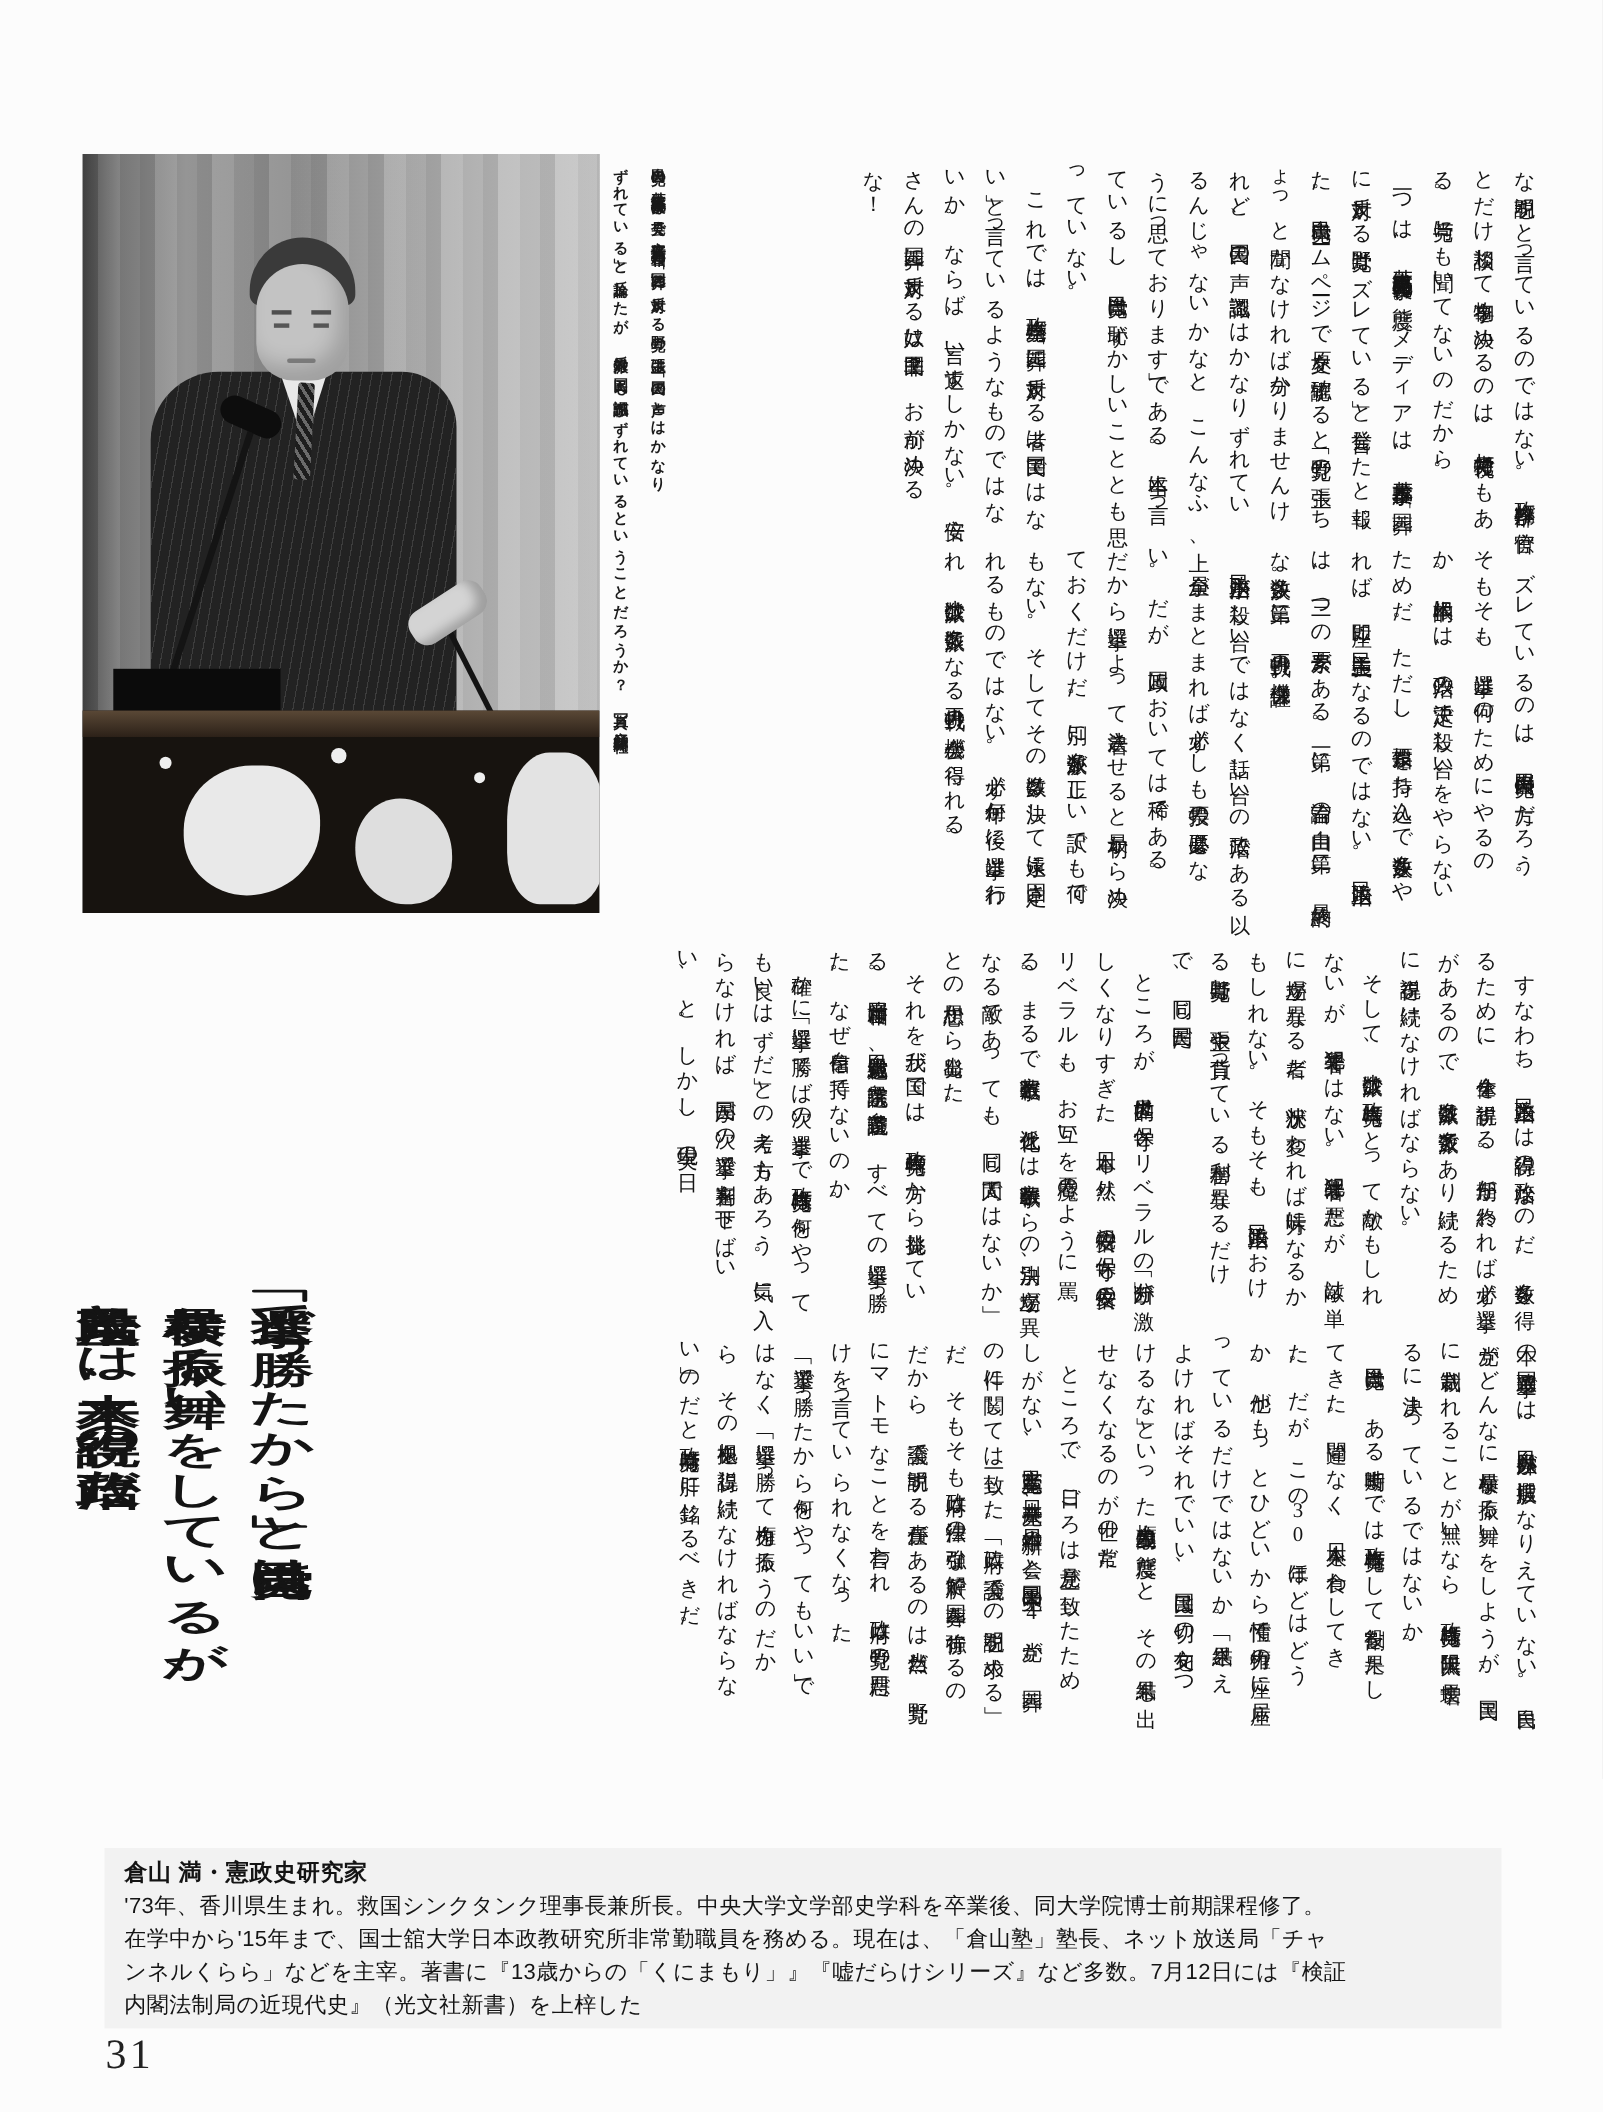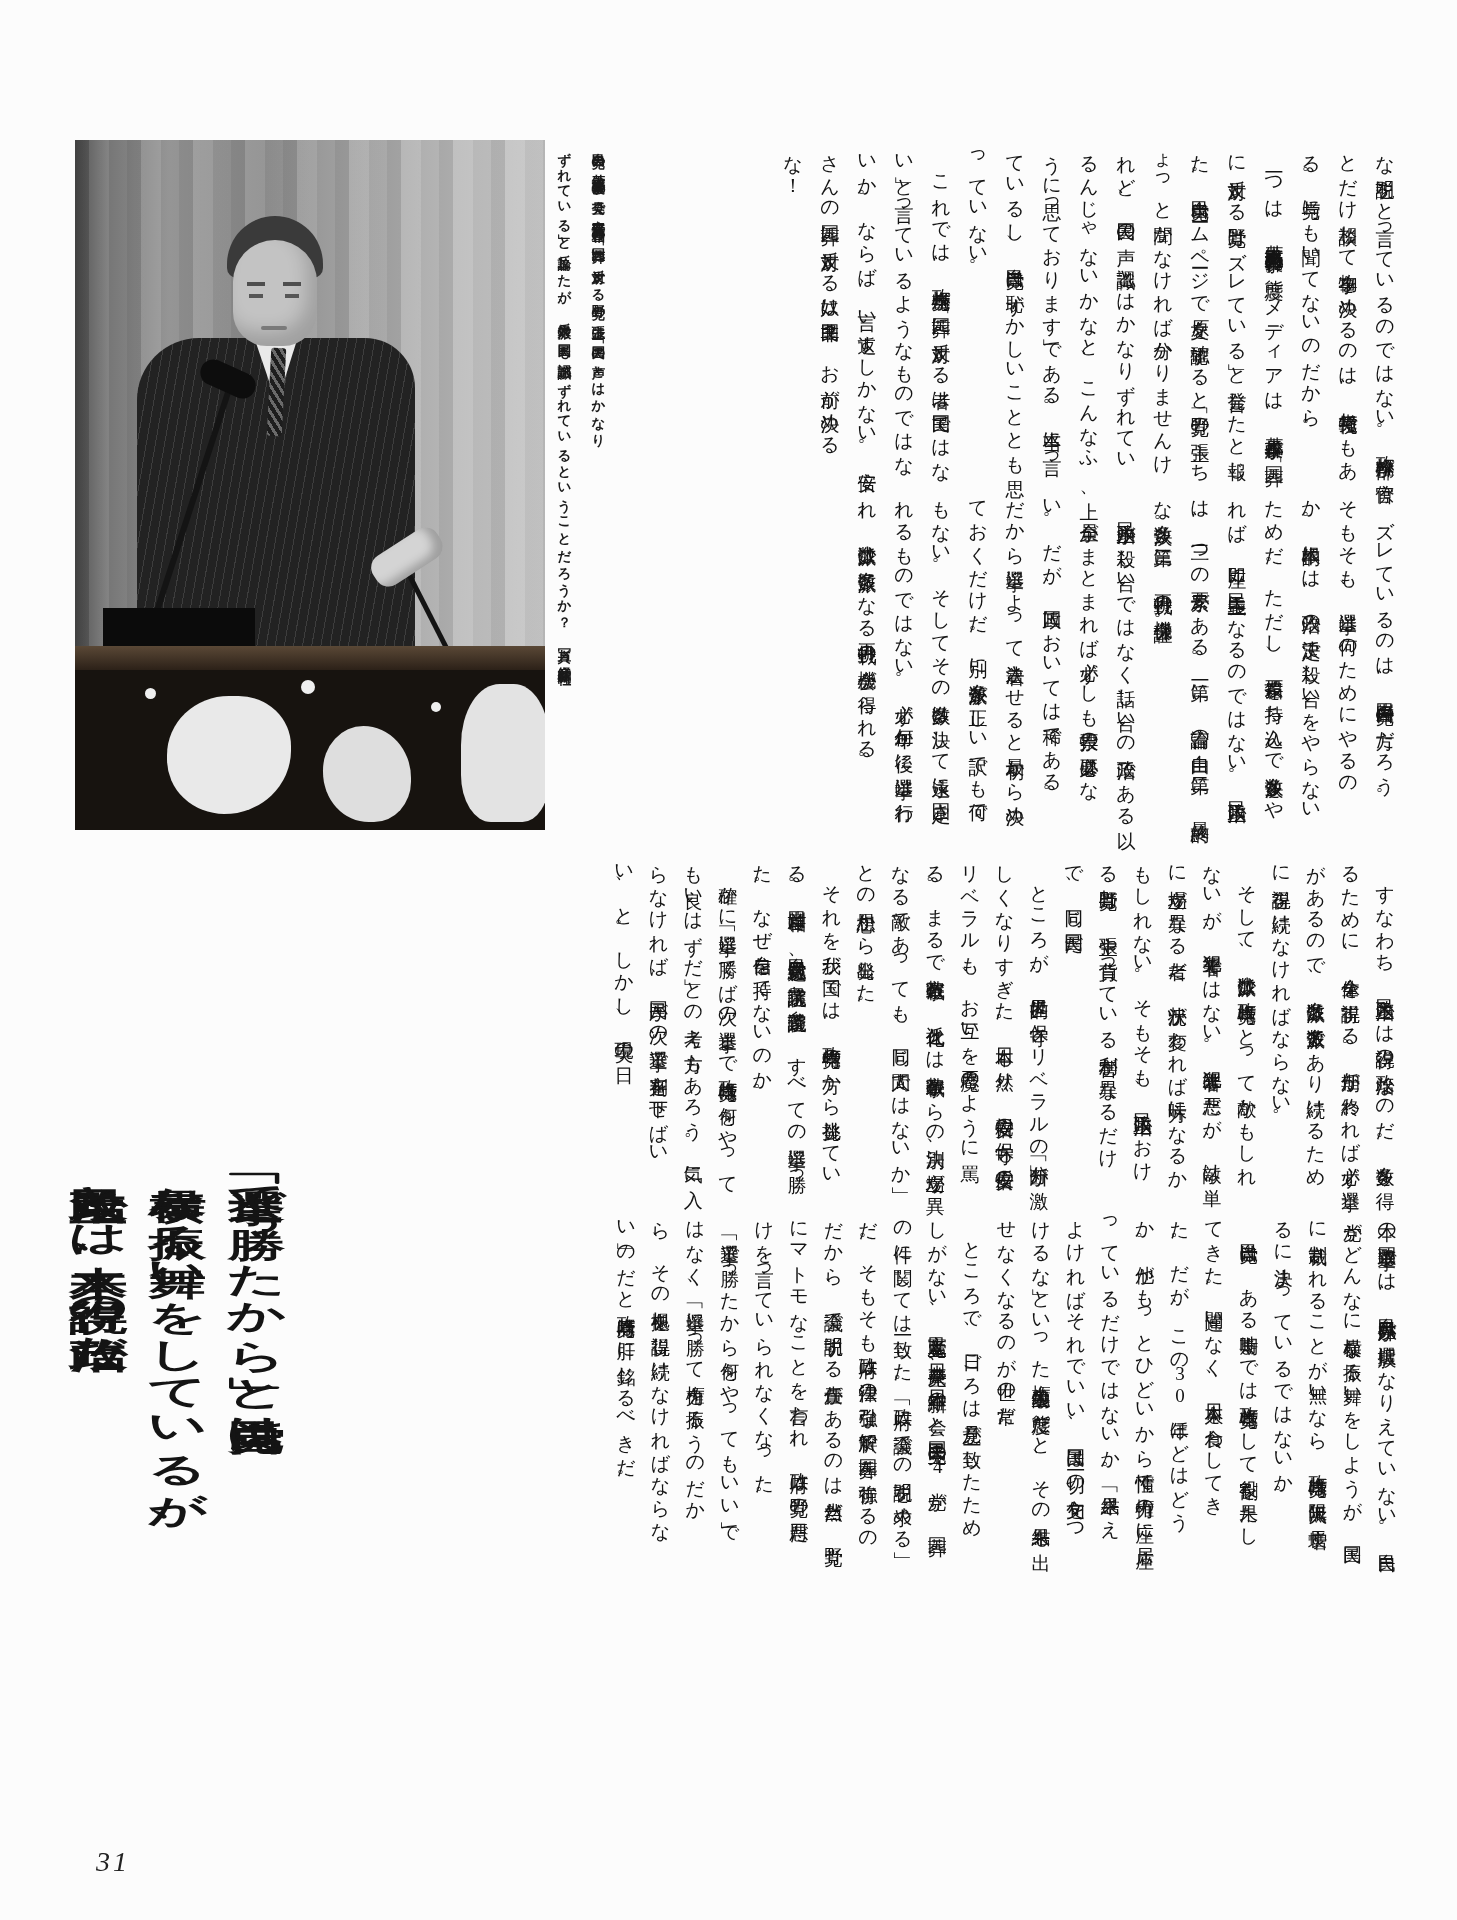--- a/index.html
+++ b/index.html
@@ -64,22 +64,22 @@
   .ph-dot.d3{left:70px;top:548px;width:11px;height:11px;}
   
   .bio{
     position:absolute;left:95px;top:1680px;width:1270px;height:164px;background:#f2f2f2;
     font-family:"Liberation Sans","DejaVu Sans",sans-serif;box-sizing:border-box;padding:8px 18px;
   }
   .bio-name{font-weight:bold;font-size:21px;line-height:30px;letter-spacing:.5px;}
   .bio-text{font-size:20px;line-height:30px;letter-spacing:.4px;white-space:pre-line;}
   .pagenum{
     position:absolute;left:96px;top:1846px;
-    font-family:"Liberation Serif","DejaVu Serif",serif;font-style:italic;
-    font-size:28px;letter-spacing:3px;color:#222;
+    font-family:"Liberation Serif","DejaVu Serif",serif;
+    font-size:38px;letter-spacing:3px;color:#222;
   }
 </style>
 </head>
 <body>
 
 <div class="page">
 
   <div class="photo">
     <div class="ph ph-bg"></div>
     <div class="ph ph-folds"></div>
@@ -125,16 +125,23 @@
 　確かに「選挙に勝てば次の選挙まで政権与党は何をやっても良いはずだ」との考え方もあろう。気に入らなければ、国民が次の選挙で審判を下せばいい、と。しかし、現実の日</div>
   <div class="vtext band" id="band4">本の国政選挙では、自民党以外が選択肢になりえていない。自民党がどんなに横暴な振る舞いをしようが、国民に制裁されることが無いなら、政権与党は無限大に増長するに決まっているではないか。
 　自民党は、ある時期までは政権与党として役割を果たしてきた。間違いなく、日本人を食わしてきた。だが、この30年ほどはどうか。他がもっとひどいから惰性で権力の座に居座っているだけではないか。「結果さえよければそれでいい、国民は一切の文句をつけるな」といった権力主義的な態度だと、その結果も出せなくなるのが世の常だ。
 　ところで、日ごろは意見が一致したためしがない、立憲民主党と日本共産党、日本維新の会と国民民主党の4党が、国葬の件に関しては一致した。「政府に議会での説明を求める」だ。そもそも政府は法律の強引な解釈で国葬を強行するのだから、議会で説明する責任があるのは当然だ。野党にマトモなことを言われ、政府は野党の悪口だけを言っていられなくなった。
 　「選挙で勝ったから何をやってもいい」ではなく、「選挙に勝って権力を振るうのだから、その根拠を説得し続けなければならない」のだと政府与党は肝に銘じるべきだ。</div>
 
   <div class="vtext headline">「選挙で勝ったから」と自民党は
 横暴な振る舞いをしているが、
 民主政治とは本来、説得の政治だ</div>
 
+  <div class="bio">
+    <div class="bio-name">倉山 満・憲政史研究家</div>
+    <div class="bio-text">'73年、香川県生まれ。救国シンクタンク理事長兼所長。中央大学文学部史学科を卒業後、同大学院博士前期課程修了。
+在学中から'15年まで、国士舘大学日本政教研究所非常勤職員を務める。現在は、「倉山塾」塾長、ネット放送局「チャ
+ンネルくらら」などを主宰。著書に『13歳からの「くにまもり」』『嘘だらけシリーズ』など多数。7月12日には『検証
+内閣法制局の近現代史』（光文社新書）を上梓した</div>
+  </div>
 
   <div class="pagenum">31</div>
 
 </div>
 
 </body></html>

